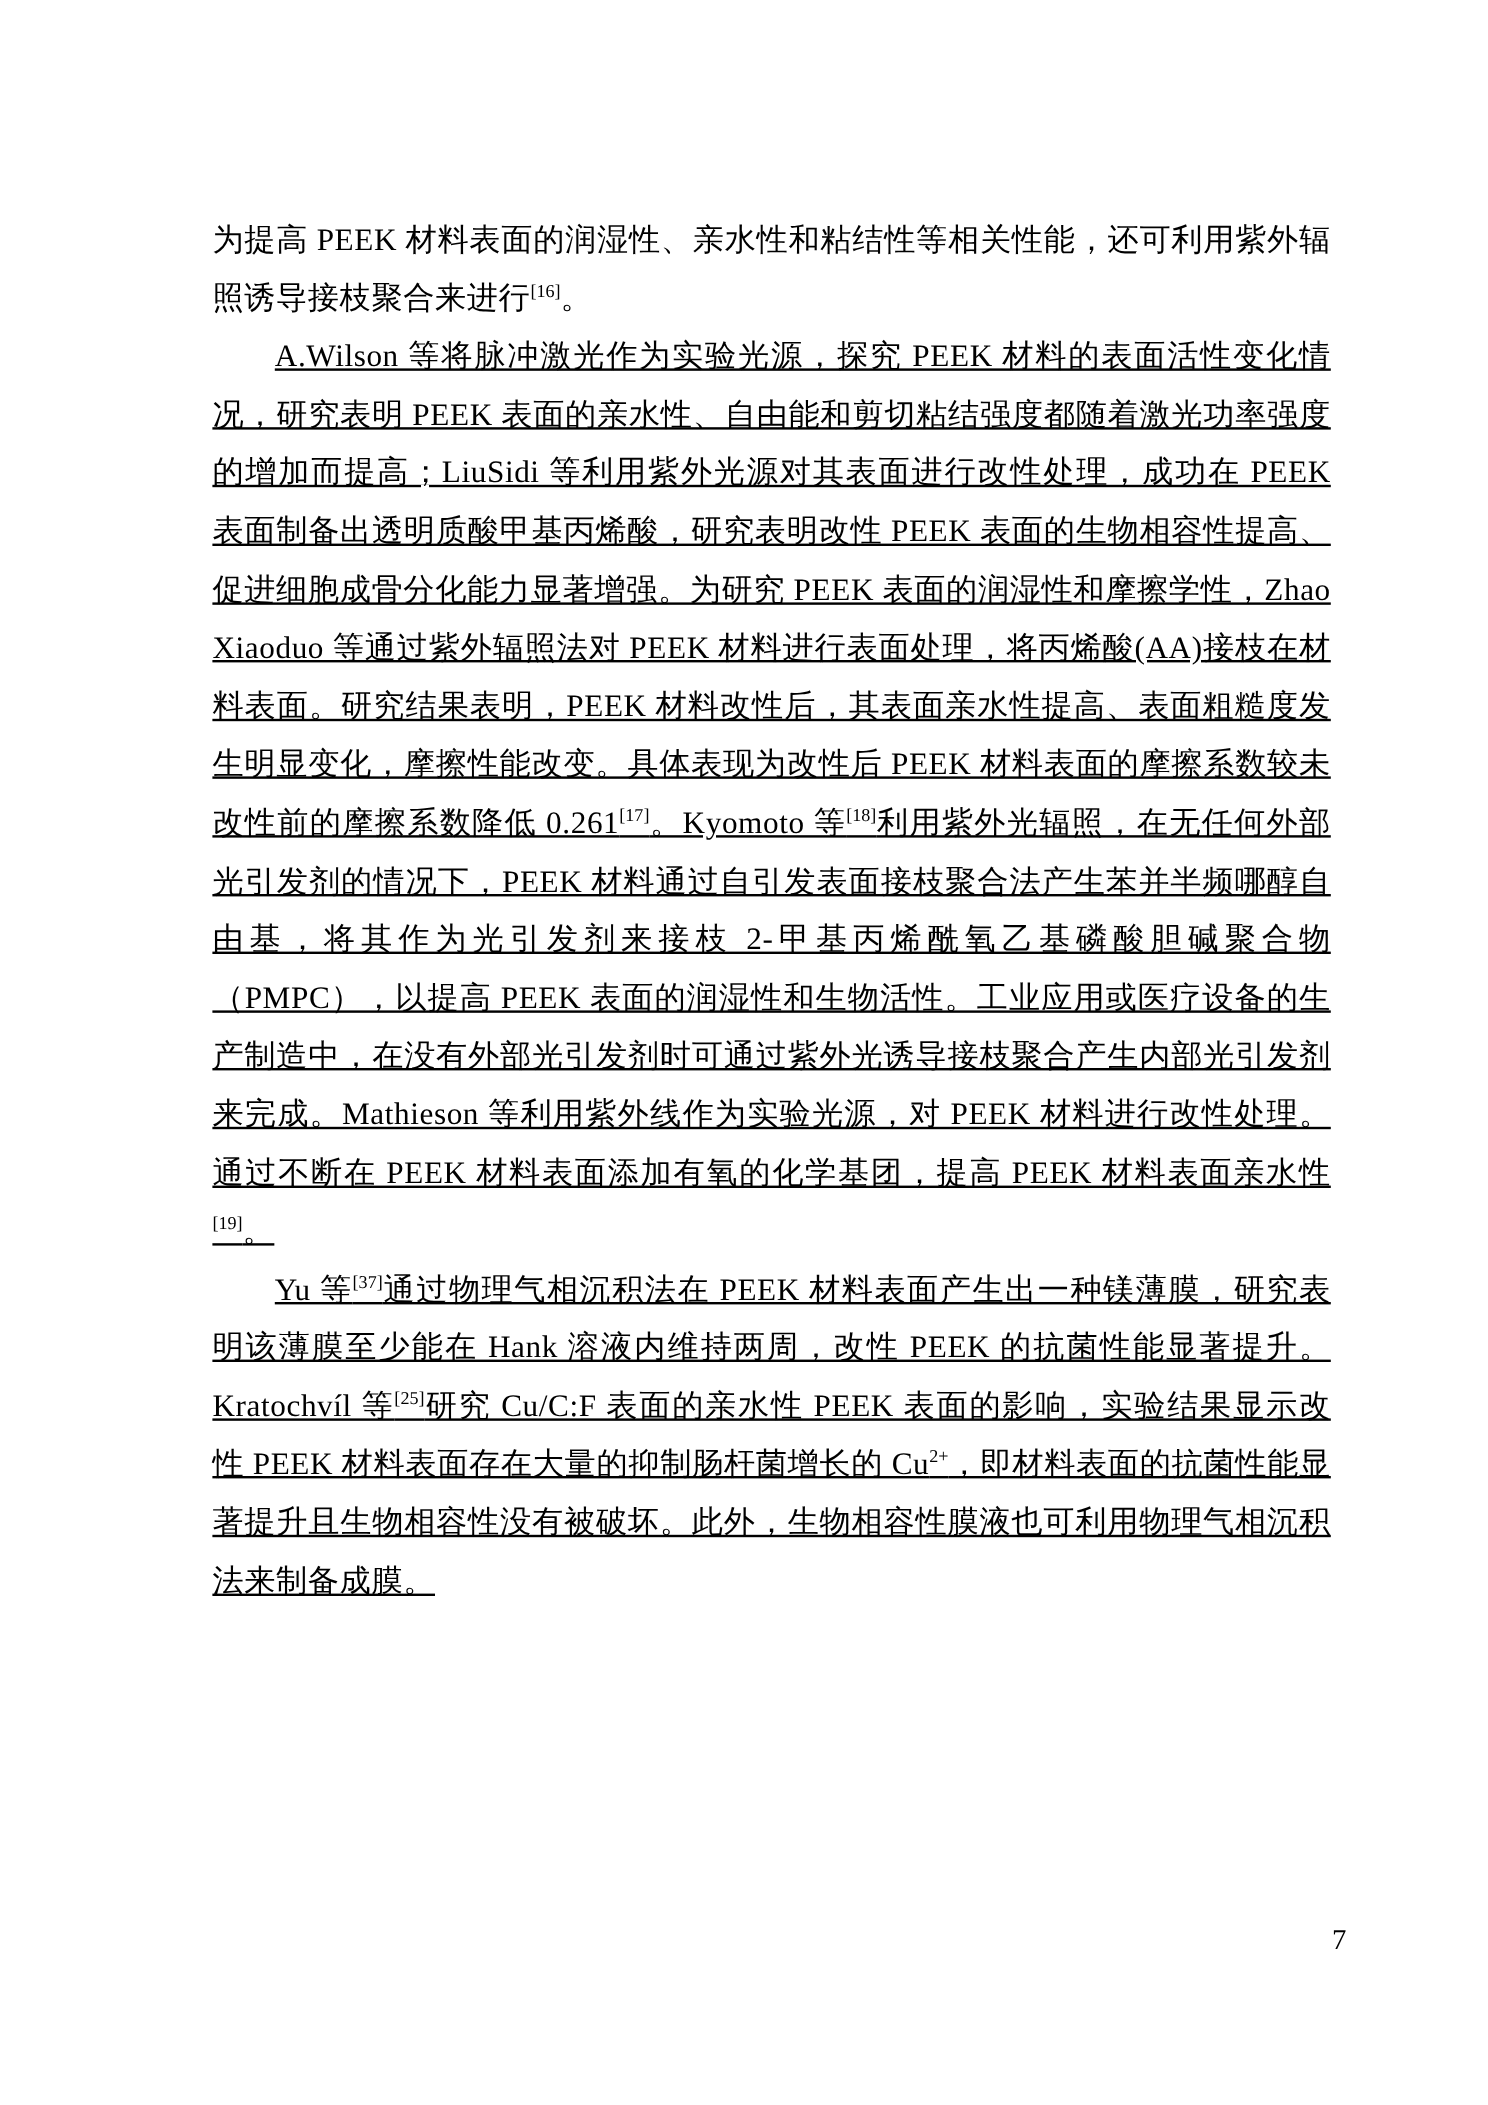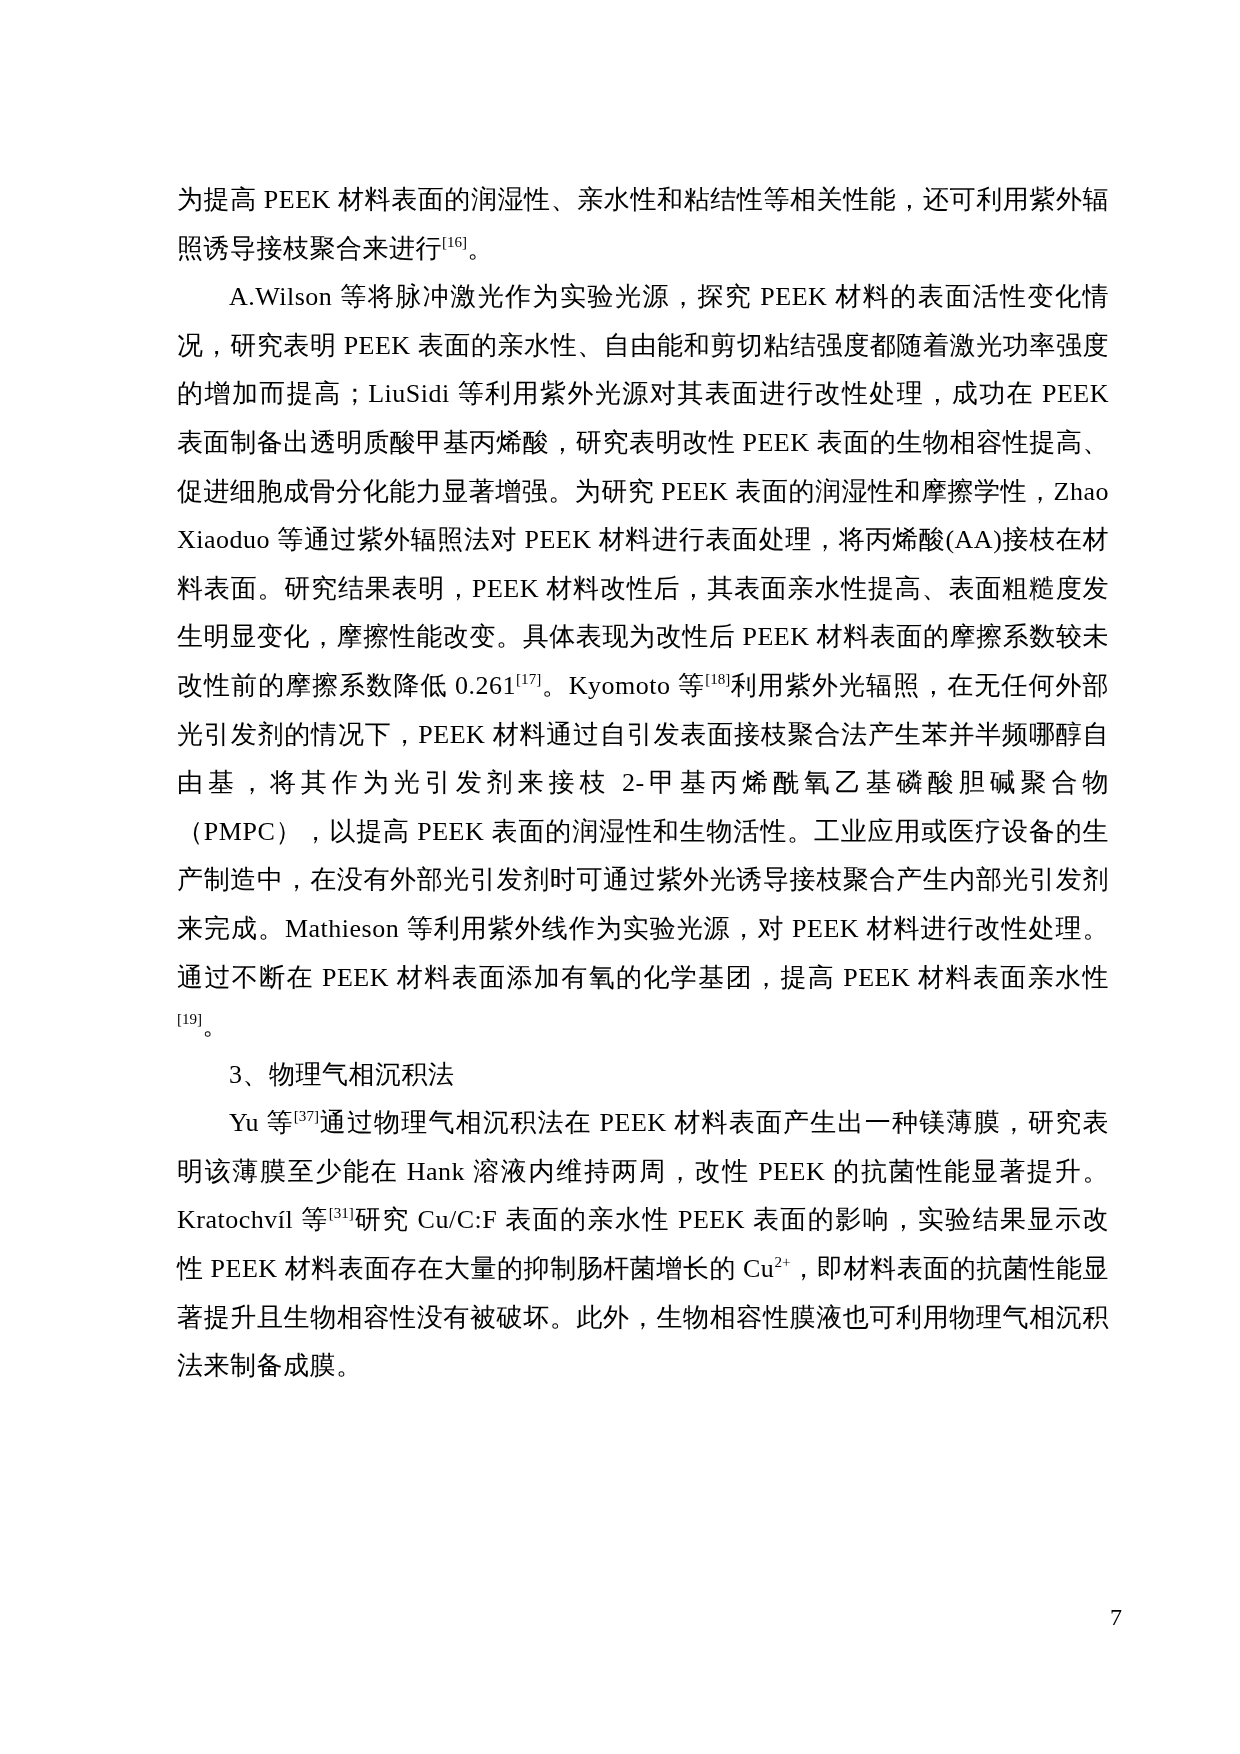--- a/index.html
+++ b/index.html
@@ -25,20 +25,21 @@
   }
   .para {
     margin: 0;
     padding: 0;
     font-size: 26px;
     line-height: 48.6px;
     letter-spacing: 0.5px;
   }
   .para.indent {
     text-indent: 2em;
+    text-decoration: underline;
   }
   sup {
     font-size: 0.58em;
     line-height: 0;
     vertical-align: super;
     letter-spacing: 0;
   }
   .page-number {
     position: absolute;
     right: 118px;
@@ -48,17 +49,16 @@
     color: #000000;
   }
 </style>
 </head>
 <body>
 
 <div class="page">
   <div class="content" id="doc-body">
       <p class="para"><span>为提高 PEEK 材料表面的润湿性、亲水性和粘结性等相关性能，还可利用紫外辐照诱导接枝聚合来进行</span><sup>[16]</sup><span>。</span></p>
       <p class="para indent"><span>A.Wilson 等将脉冲激光作为实验光源，探究 PEEK 材料的表面活性变化情况，研究表明 PEEK 表面的亲水性、自由能和剪切粘结强度都随着激光功率强度的增加而提高；LiuSidi 等利用紫外光源对其表面进行改性处理，成功在 PEEK 表面制备出透明质酸甲基丙烯酸，研究表明改性 PEEK 表面的生物相容性提高、促进细胞成骨分化能力显著增强。为研究 PEEK 表面的润湿性和摩擦学性，Zhao Xiaoduo 等通过紫外辐照法对 PEEK 材料进行表面处理，将丙烯酸(AA)接枝在材料表面。研究结果表明，PEEK 材料改性后，其表面亲水性提高、表面粗糙度发生明显变化，摩擦性能改变。具体表现为改性后 PEEK 材料表面的摩擦系数较未改性前的摩擦系数降低 0.261</span><sup>[17]</sup><span>。Kyomoto 等</span><sup>[18]</sup><span>利用紫外光辐照，在无任何外部光引发剂的情况下，PEEK 材料通过自引发表面接枝聚合法产生苯并半频哪醇自由基，将其作为光引发剂来接枝 2-甲基丙烯酰氧乙基磷酸胆碱聚合物（PMPC），以提高 PEEK 表面的润湿性和生物活性。工业应用或医疗设备的生产制造中，在没有外部光引发剂时可通过紫外光诱导接枝聚合产生内部光引发剂来完成。Mathieson 等利用紫外线作为实验光源，对 PEEK 材料进行改性处理。通过不断在 PEEK 材料表面添加有氧的化学基团，提高 PEEK 材料表面亲水性</span><sup>[19]</sup><span>。</span></p>
-      <p class="para indent"><span>3、物理气相沉积法</span></p>
-      <p class="para indent"><span>Yu 等</span><sup>[37]</sup><span>通过物理气相沉积法在 PEEK 材料表面产生出一种镁薄膜，研究表明该薄膜至少能在 Hank 溶液内维持两周，改性 PEEK 的抗菌性能显著提升。Kratochvíl 等</span><sup>[31]</sup><span>研究 Cu/C:F 表面的亲水性 PEEK 表面的影响，实验结果显示改性 PEEK 材料表面存在大量的抑制肠杆菌增长的 Cu</span><sup>2+</sup><span>，即材料表面的抗菌性能显著提升且生物相容性没有被破坏。此外，生物相容性膜液也可利用物理气相沉积法来制备成膜。</span></p>
+      <p class="para indent"><span>Yu 等</span><sup>[37]</sup><span>通过物理气相沉积法在 PEEK 材料表面产生出一种镁薄膜，研究表明该薄膜至少能在 Hank 溶液内维持两周，改性 PEEK 的抗菌性能显著提升。Kratochvíl 等</span><sup>[25]</sup><span>研究 Cu/C:F 表面的亲水性 PEEK 表面的影响，实验结果显示改性 PEEK 材料表面存在大量的抑制肠杆菌增长的 Cu</span><sup>2+</sup><span>，即材料表面的抗菌性能显著提升且生物相容性没有被破坏。此外，生物相容性膜液也可利用物理气相沉积法来制备成膜。</span></p>
     </div>
   <div class="page-number">7</div>
 </div>
 
 </body></html>

